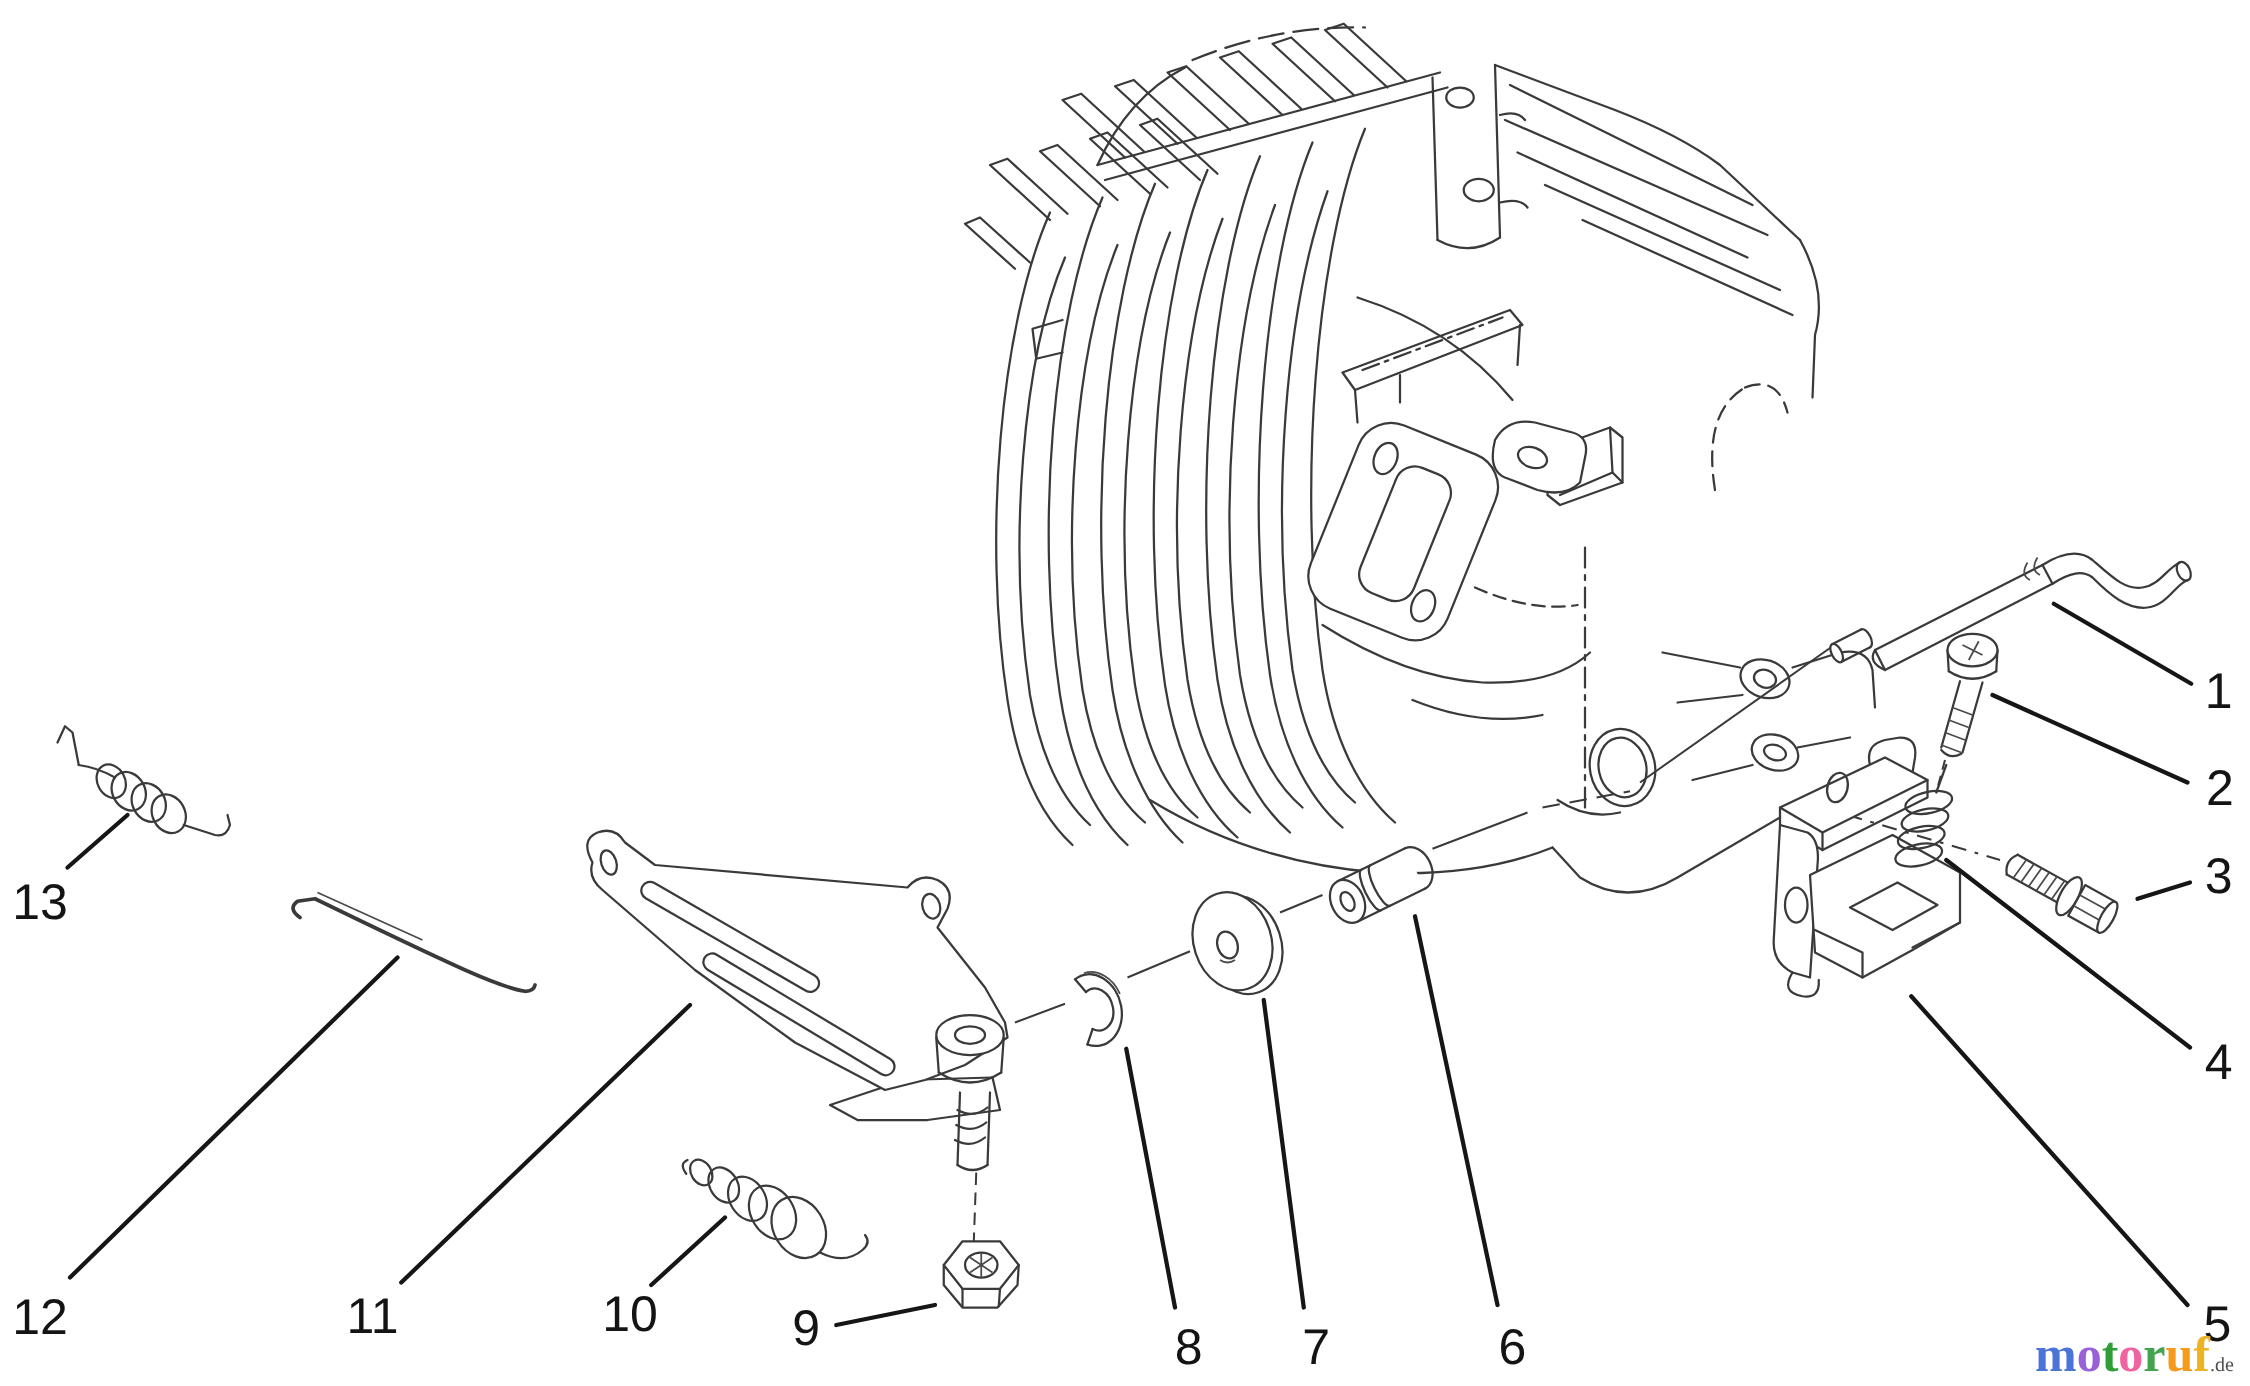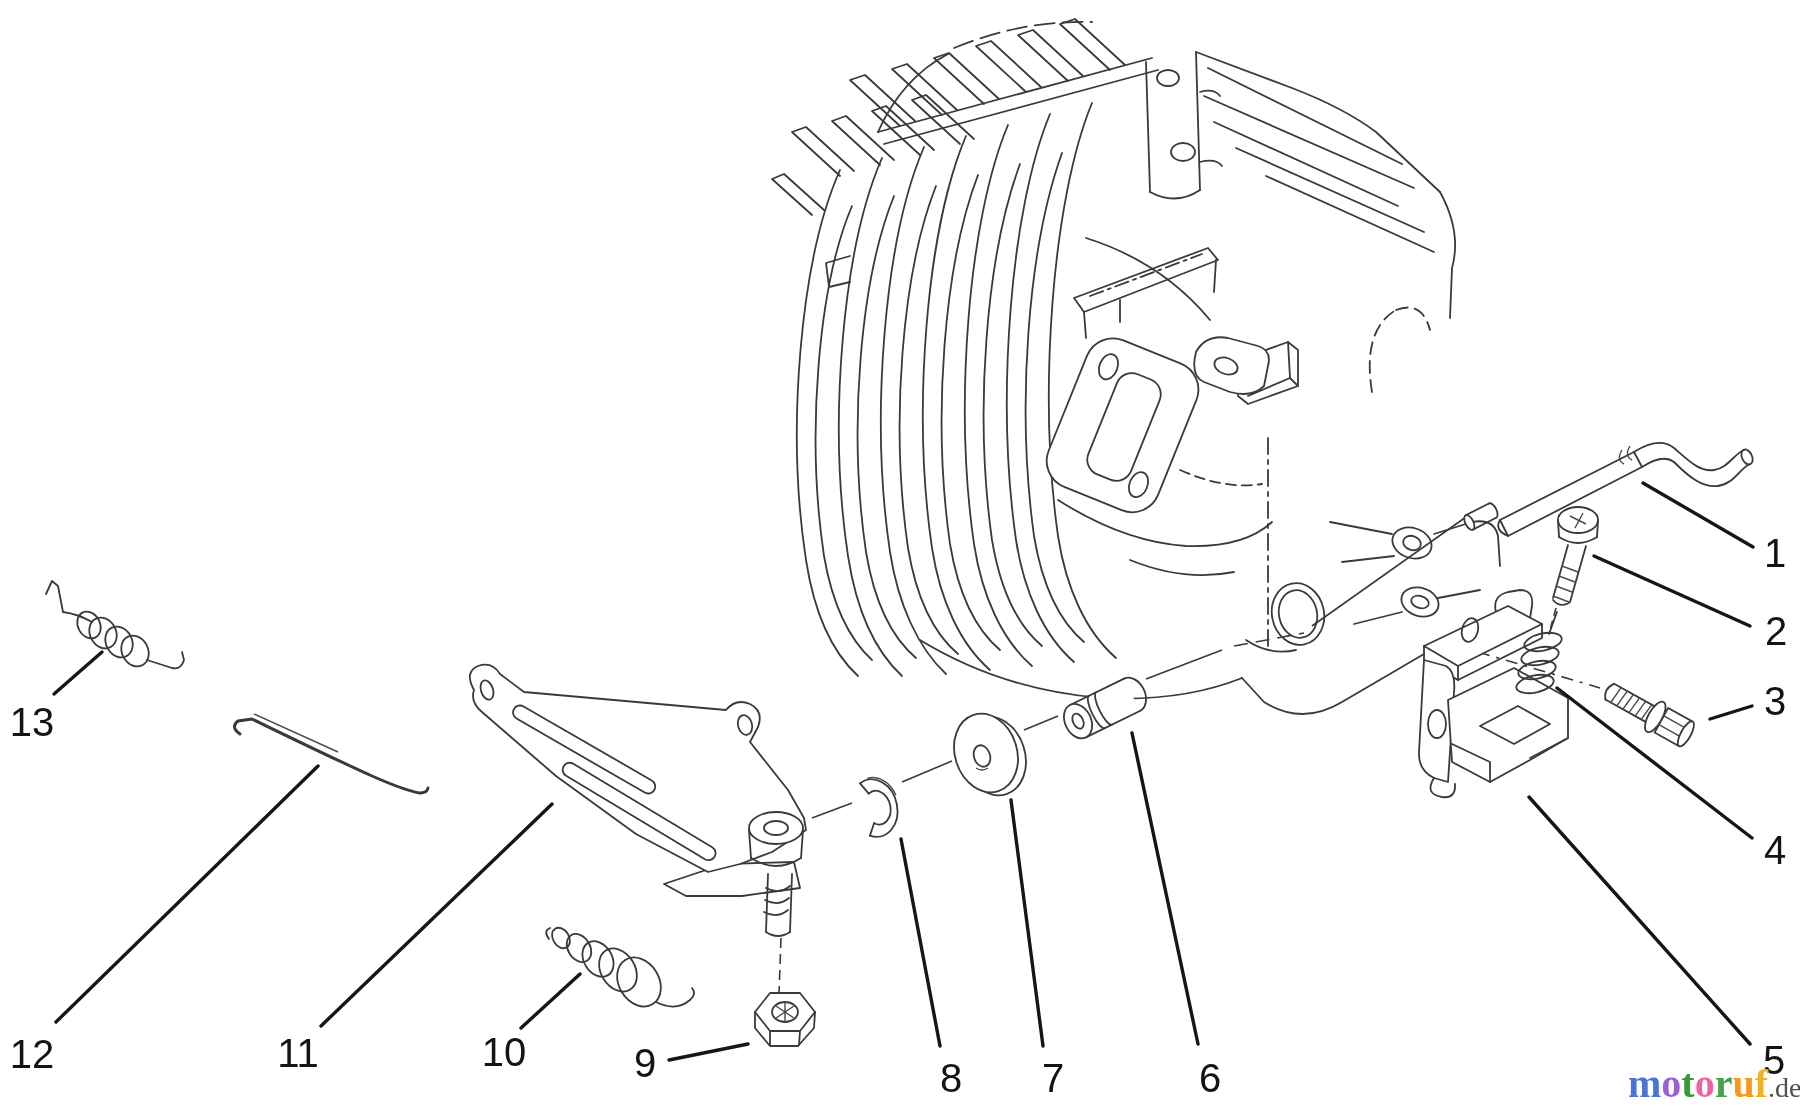--- a/index.html
+++ b/index.html
@@ -9,21 +9,21 @@
   svg{display:block}
   .ln{stroke:#3a3a3a;stroke-width:1.8;fill:none;stroke-linecap:round;stroke-linejoin:round;}
   .lnthin{stroke:#4a4a4a;stroke-width:1.4;fill:none;}
   .wfill{fill:#ffffff;stroke:#3a3a3a;stroke-width:1.8;stroke-linejoin:round;}
   .axis{stroke:#3a3a3a;stroke-width:1.6;fill:none;}
   .leader{stroke:#161616;stroke-width:3.4;fill:none;stroke-linecap:round;}
   text.callout{font-family:"Liberation Sans",sans-serif;font-size:40px;fill:#141414;text-anchor:middle;}
   #watermark{position:absolute;left:1628px;top:1062px;width:170px;height:44px;
              font-family:"Liberation Serif",serif;font-weight:700;font-size:40px;
              letter-spacing:0px;white-space:nowrap;line-height:44px;}
-  #watermark .suffix{font-size:28px;font-weight:400;font-family:Liberation Serif, serif;}
+  #watermark .suffix{font-size:16px;font-weight:400;font-family:Liberation Serif, serif;}
 </style>
 </head>
 <body>
 
 <div id="stage">
 <svg viewBox="0 0 1800 1109" width="1800" height="1109">
 
   <g>
 
     <g>

